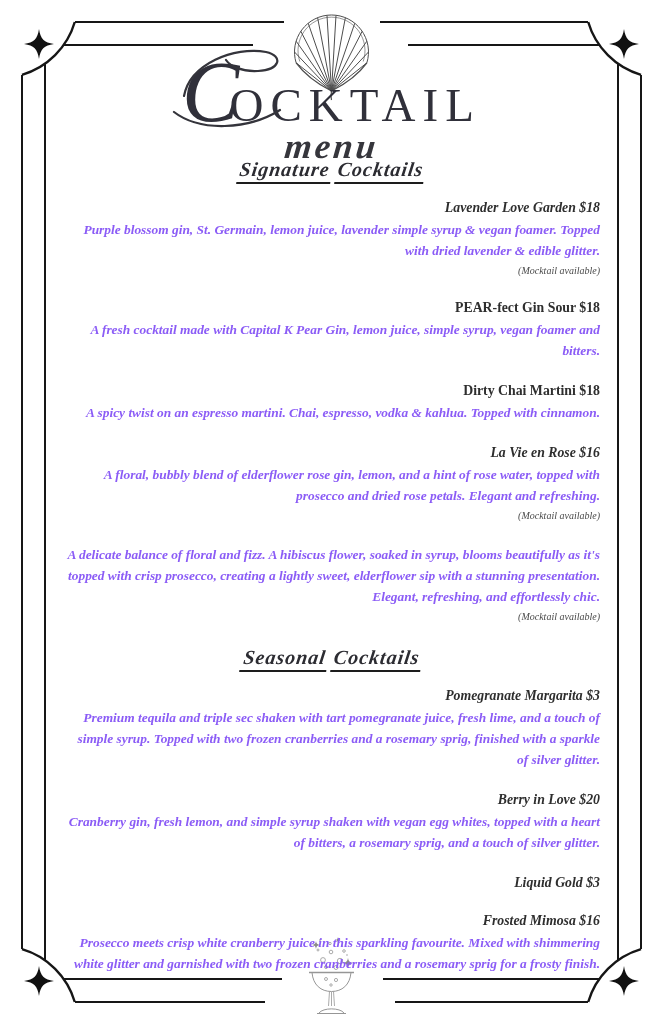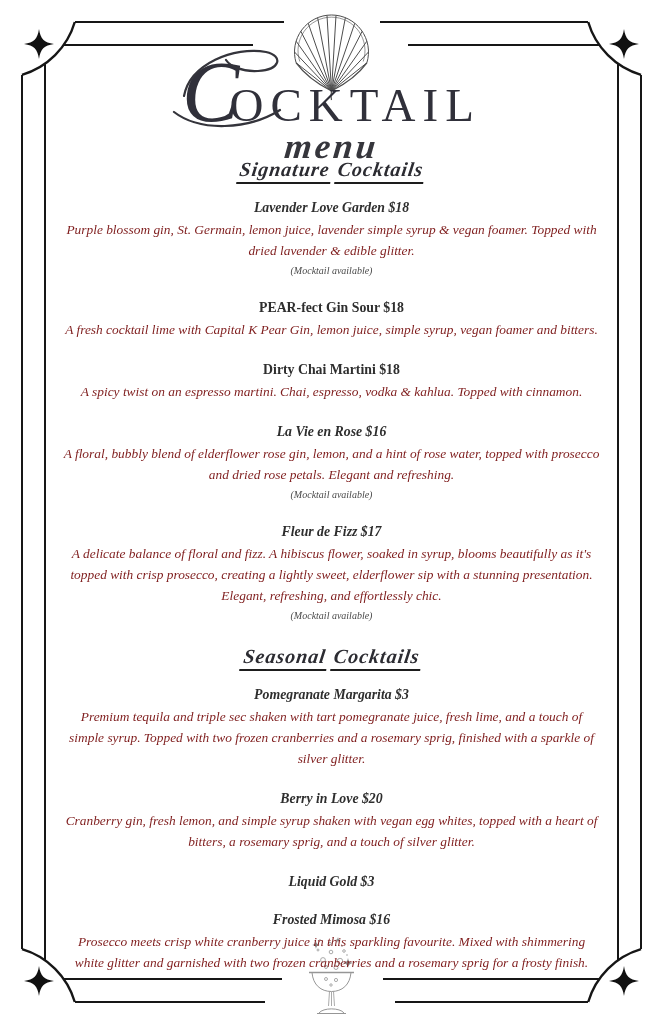--- a/index.html
+++ b/index.html
@@ -55,30 +55,30 @@
     letter-spacing:1px;color:#2c2c32;
     transform:skewX(-8deg);
     margin:0 0 10px 0;
   }
   .section-heading .word{
     display:inline-block;
     border-bottom:2.5px solid #1d1d1d;
     padding:0 2px 1px 2px;
     margin:0 2px;
   }
-  .item{margin:15px 0 21px 0;}
+  .item{margin:15px 0 21px 0;text-align:right;}
   .item:last-child{margin-bottom:0;}
   .item-title{
     font-weight:700;font-style:italic;
     font-size:13.8px;line-height:17px;
     color:#2e2e2e;margin-bottom:3px;
   }
   .item-title.upright{font-style:normal;}
   .item-desc{
-    font-style:italic;font-size:13.4px;line-height:21px;color:#7f1d1d;
+    font-style:italic;font-size:13.4px;line-height:21px;color:#8b5cf6;font-weight:bold;
   }
   .item-note{
     font-style:italic;font-size:10px;line-height:15px;color:#4a4a4a;margin-top:2px;
   }
   .sec2{margin-top:0;}
 </style>
 </head>
 <body>
 
 <div class="page">
@@ -169,36 +169,35 @@
     <div class="section-heading"><span class="word">Signature</span><span class="word">Cocktails</span></div>
 
     <div class="item">
       <div class="item-title">Lavender Love Garden $18</div>
       <div class="item-desc">Purple blossom gin, St. Germain, lemon juice, lavender simple syrup &amp; vegan foamer. Topped with dried lavender &amp; edible glitter.</div>
       <div class="item-note">(Mocktail available)</div>
     </div>
 
     <div class="item">
       <div class="item-title upright">PEAR-fect Gin Sour $18</div>
-      <div class="item-desc">A fresh cocktail lime with Capital K Pear Gin, lemon juice, simple syrup, vegan foamer and bitters.</div>
+      <div class="item-desc">A fresh cocktail made with Capital K Pear Gin, lemon juice, simple syrup, vegan foamer and bitters.</div>
     </div>
 
     <div class="item">
       <div class="item-title upright">Dirty Chai Martini $18</div>
       <div class="item-desc">A spicy twist on an espresso martini. Chai, espresso, vodka &amp; kahlua. Topped with cinnamon.</div>
     </div>
 
     <div class="item">
       <div class="item-title">La Vie en Rose $16</div>
       <div class="item-desc">A floral, bubbly blend of elderflower rose gin, lemon, and a hint of rose water, topped with prosecco and dried rose petals. Elegant and refreshing.</div>
       <div class="item-note">(Mocktail available)</div>
     </div>
 
     <div class="item">
-      <div class="item-title">Fleur de Fizz $17</div>
       <div class="item-desc">A delicate balance of floral and fizz. A hibiscus flower, soaked in syrup, blooms beautifully as it's topped with crisp prosecco, creating a lightly sweet, elderflower sip with a stunning presentation. Elegant, refreshing, and effortlessly chic.</div>
       <div class="item-note">(Mocktail available)</div>
     </div>
 
     <div class="section-heading sec2"><span class="word">Seasonal</span><span class="word">Cocktails</span></div>
 
     <div class="item">
       <div class="item-title">Pomegranate Margarita $3</div>
       <div class="item-desc">Premium tequila and triple sec shaken with tart pomegranate juice, fresh lime, and a touch of simple syrup. Topped with two frozen cranberries and a rosemary sprig, finished with a sparkle of silver glitter.</div>
     </div>

